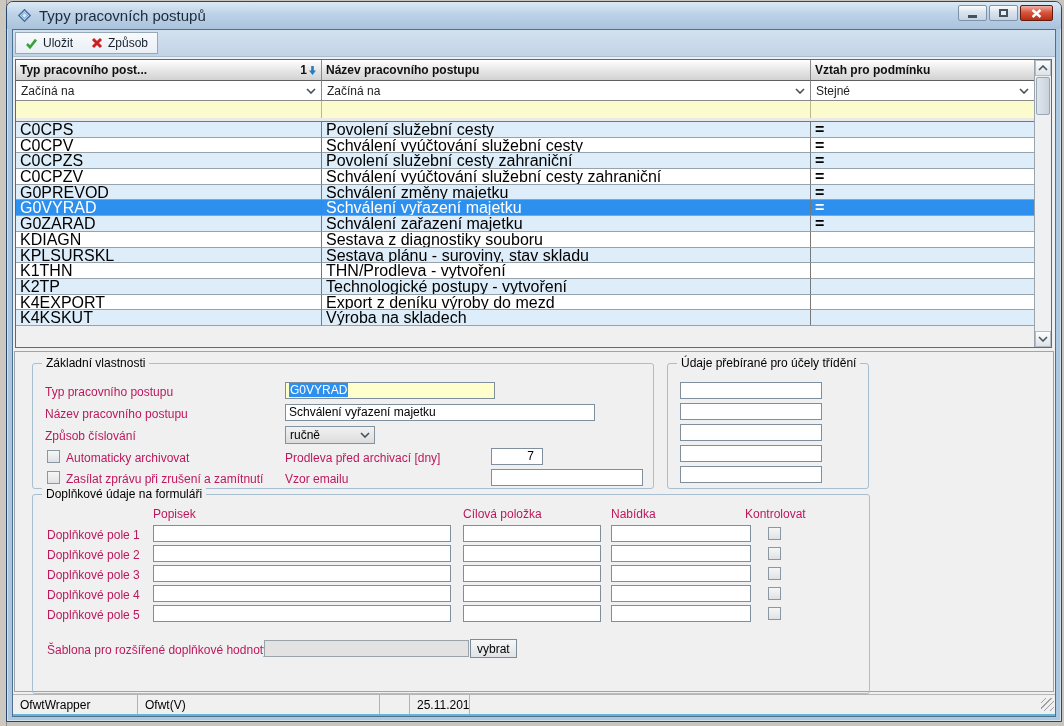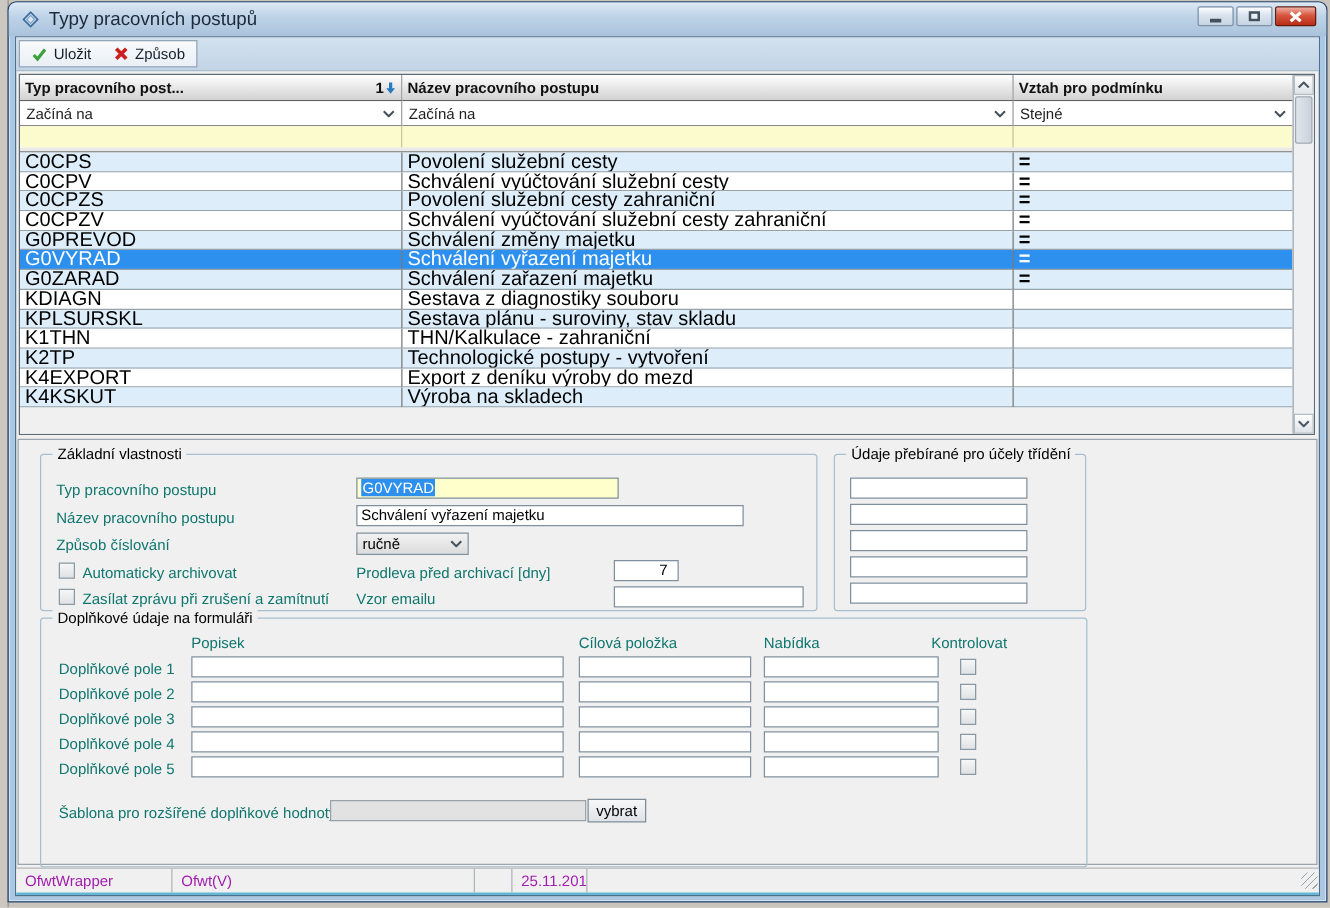--- a/index.html
+++ b/index.html
@@ -65,36 +65,36 @@
   .sb-track{flex:1;}
 
   
   .form-panel{position:absolute;left:1px;right:1px;top:321px;bottom:24px;background:#f0f0f0;border:1px solid #9aa5ae;}
   .grp{position:absolute;border:1px solid #a7bfd0;border-radius:3px;}
   .grp-title{position:absolute;top:-8px;left:9px;background:#f0f0f0;padding:0 4px;font-size:12px;font-weight:normal;color:#000;}
   .g1{left:17px;top:11px;width:622px;height:126px;}
   .g2{left:652px;top:11px;width:202px;height:126px;}
   .g3{left:17px;top:142px;width:838px;height:200px;}
 
-  .flabel{position:absolute;font-size:12px;color:#0f766e;white-space:nowrap;}
+  .flabel{position:absolute;font-size:12px;color:#be185d;white-space:nowrap;}
   .w-input{position:absolute;height:17px;border:1px solid #7f8f9d;background:#fff;font-size:12px;color:#000;
     padding:1px 3px;line-height:13px;overflow:hidden;white-space:nowrap;}
   .w-input.yellow{background:#ffffcc;}
   .w-input.gray{background:#e2e2e2;border-color:#9aa2aa;}
   .hl{background:#2e90ee;color:#fff;padding:0 1px;}
   .combo{position:absolute;height:18px;border:1px solid #82929f;background:linear-gradient(#f2f2f2,#dcdcdc);
     font-size:12px;color:#000;padding:1px 4px;display:flex;align-items:center;justify-content:space-between;}
   .chk{position:absolute;width:13px;height:13px;border:1px solid #8a98a4;background:linear-gradient(#f6f6f6,#dfe2e5);}
   .num{text-align:right;padding-right:8px;}
   .btn{position:absolute;height:19px;border:1px solid #7d8b98;background:linear-gradient(#f6f7f8,#dfe3e7);
     font-size:12px;color:#000;display:flex;align-items:center;justify-content:center;padding:4px 6px;text-align:center;}
 
   
   .statusbar{position:absolute;left:0;right:0;bottom:0;height:22px;background:#f0f0f0;
-    border-top:1px solid #b6b6b6;border-bottom:2px solid #62b8d2;display:flex;align-items:stretch;font-size:12px;color:#a21caf;}
+    border-top:1px solid #b6b6b6;border-bottom:2px solid #62b8d2;display:flex;align-items:stretch;font-size:12px;color:#000000;}
   .st-cell{display:flex;align-items:center;padding:0 7px;border-right:1px solid #aeb4ba;overflow:hidden;white-space:nowrap;}
   .st-0{width:125px;}.st-1{width:242px;}.st-2{width:30px;}.st-3{width:60px;}.st-4{flex:1;border-right:none;}
   .grip{position:absolute;right:1px;bottom:3px;width:13px;height:13px;
     background:repeating-linear-gradient(135deg,transparent 0 3px,#9aa0a6 3px 4px);}
   svg{display:block;}
 </style>
 </head>
 <body>
 
 <div class="desktop-strip"></div>
@@ -233,21 +233,21 @@
               <div class="tcell c-nazev">Sestava z diagnostiky souboru</div>
               <div class="tcell c-vztah"></div>
             </div>
             <div class="trow alt">
               <div class="tcell c-typ">KPLSURSKL</div>
               <div class="tcell c-nazev">Sestava plánu - suroviny, stav skladu</div>
               <div class="tcell c-vztah"></div>
             </div>
             <div class="trow">
               <div class="tcell c-typ">K1THN</div>
-              <div class="tcell c-nazev">THN/Kalkulace - zahraniční</div>
+              <div class="tcell c-nazev">THN/Prodleva - vytvoření</div>
               <div class="tcell c-vztah"></div>
             </div>
             <div class="trow alt">
               <div class="tcell c-typ">K2TP</div>
               <div class="tcell c-nazev">Technologické postupy - vytvoření</div>
               <div class="tcell c-vztah"></div>
             </div>
             <div class="trow">
               <div class="tcell c-typ">K4EXPORT</div>
               <div class="tcell c-nazev">Export z deníku výroby do mezd</div>

